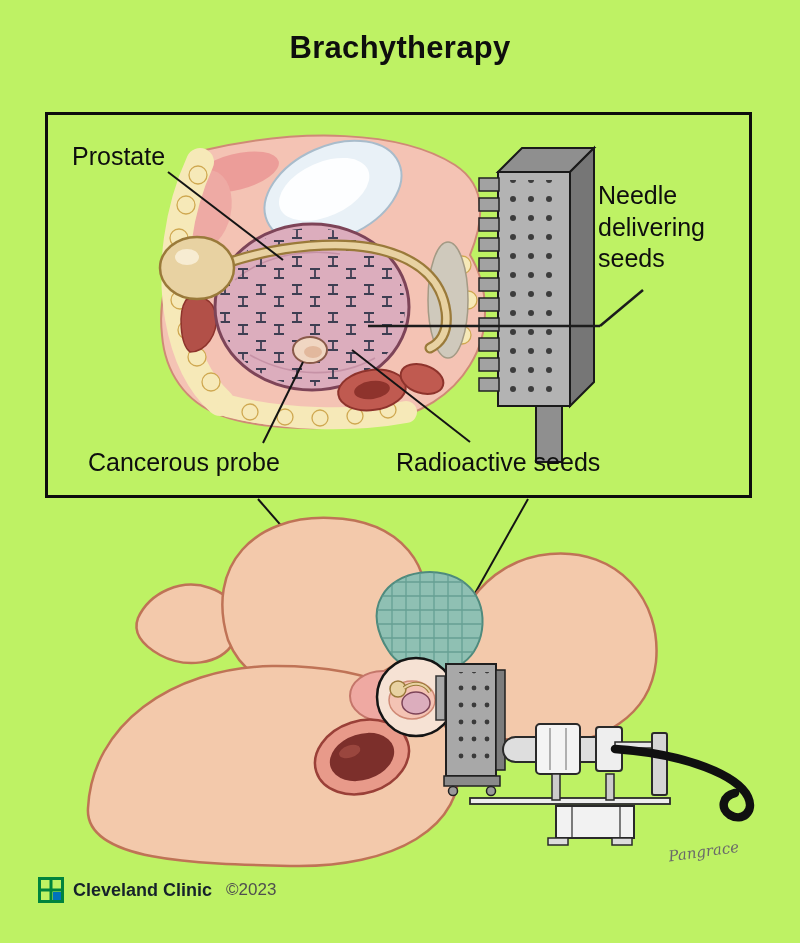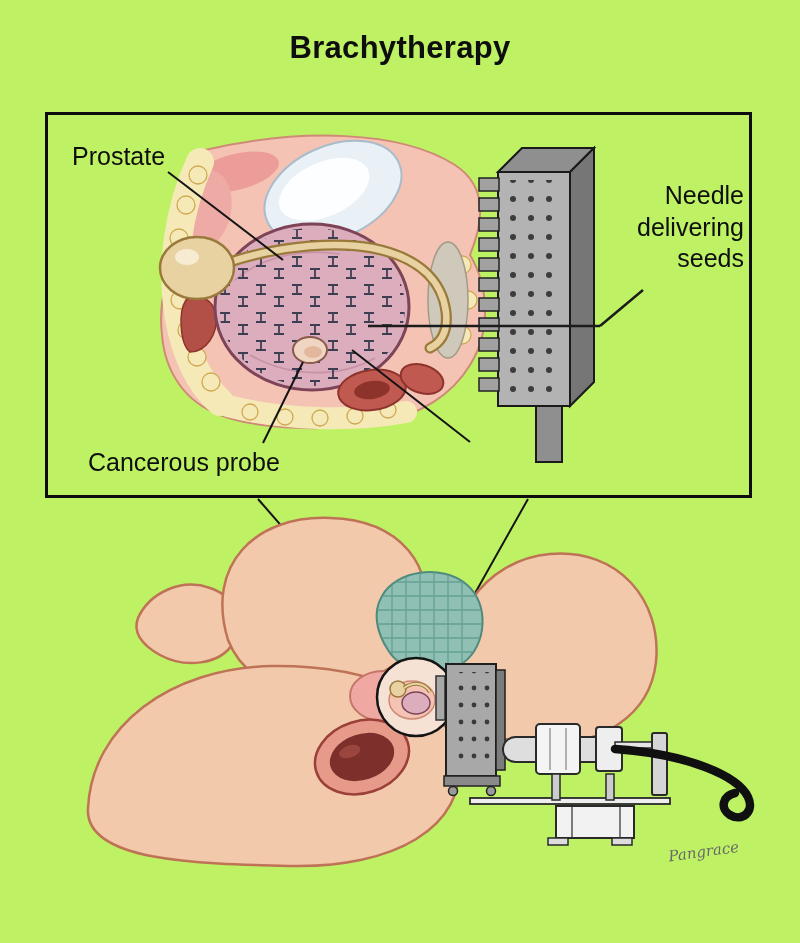--- a/index.html
+++ b/index.html
@@ -4,21 +4,21 @@
 <style>
   html,body{margin:0;padding:0;background:#ffffff;}
   .page{position:relative;width:800px;height:943px;background:#bef264;overflow:hidden;
         font-family:"Liberation Sans",sans-serif;color:#0e0e0e;}
   .art{position:absolute;left:0;top:0;width:800px;height:943px;pointer-events:none;}
   .title{position:absolute;top:30px;left:0;width:100%;text-align:center;
          font-size:31px;font-weight:700;letter-spacing:.3px;z-index:3;}
   .inset-box{position:absolute;left:45px;top:112px;width:707px;height:386px;
              border:3px solid #0d0d0d;box-sizing:border-box;background:transparent;z-index:1;}
   .lbl{position:absolute;font-size:25px;line-height:1.26;color:#0e0e0e;z-index:3;}
-  .lbl.center{text-align:right;}
+  .lbl.center{text-align:left;}
   .footer{position:absolute;left:38px;top:877px;display:flex;align-items:center;z-index:3;}
   .brand{font-size:18px;font-weight:700;color:#16222b;margin-left:9px;}
   .copyright{font-size:17px;color:#4f4f4f;margin-left:14px;font-weight:400;}
   .signature{position:absolute;left:668px;top:840px;width:110px;z-index:3;
              font-family:"DejaVu Serif",serif;font-style:italic;font-size:15px;color:#6a6a6a;
              transform:rotate(-8deg);}
 </style>
 </head>
 <body>
 
@@ -221,18 +221,29 @@
   <div class="title">Brachytherapy</div>
 
   <div class="inset-box"></div>
 
   <div class="lbl" style="left:72px;top:141px;">Prostate</div>
 
   <div class="lbl center" style="left:598px;top:180px;width:146px;">Needle delivering seeds</div>
 
   <div class="lbl" style="left:88px;top:447px;">Cancerous probe</div>
 
+  <div class="lbl" style="left:396px;top:447px;">Radioactive seeds</div>
 
 
   <div class="signature">Pangrace</div>
 
+  <div class="footer">
+    <svg width="26" height="26" viewBox="0 0 26 26">
+      <rect x="1.5" y="1.5" width="23" height="23" fill="none" stroke="#00843d" stroke-width="3"></rect>
+      <line x1="13" y1="1.5" x2="13" y2="24.5" stroke="#00843d" stroke-width="3"></line>
+      <line x1="1.5" y1="13" x2="24.5" y2="13" stroke="#00843d" stroke-width="3"></line>
+      <rect x="15" y="15" width="8" height="8" fill="#0073bc"></rect>
+    </svg>
+    <span class="brand">Cleveland Clinic</span>
+    <span class="copyright">©2023</span>
+  </div>
 
 </div>
 
 </body></html>

